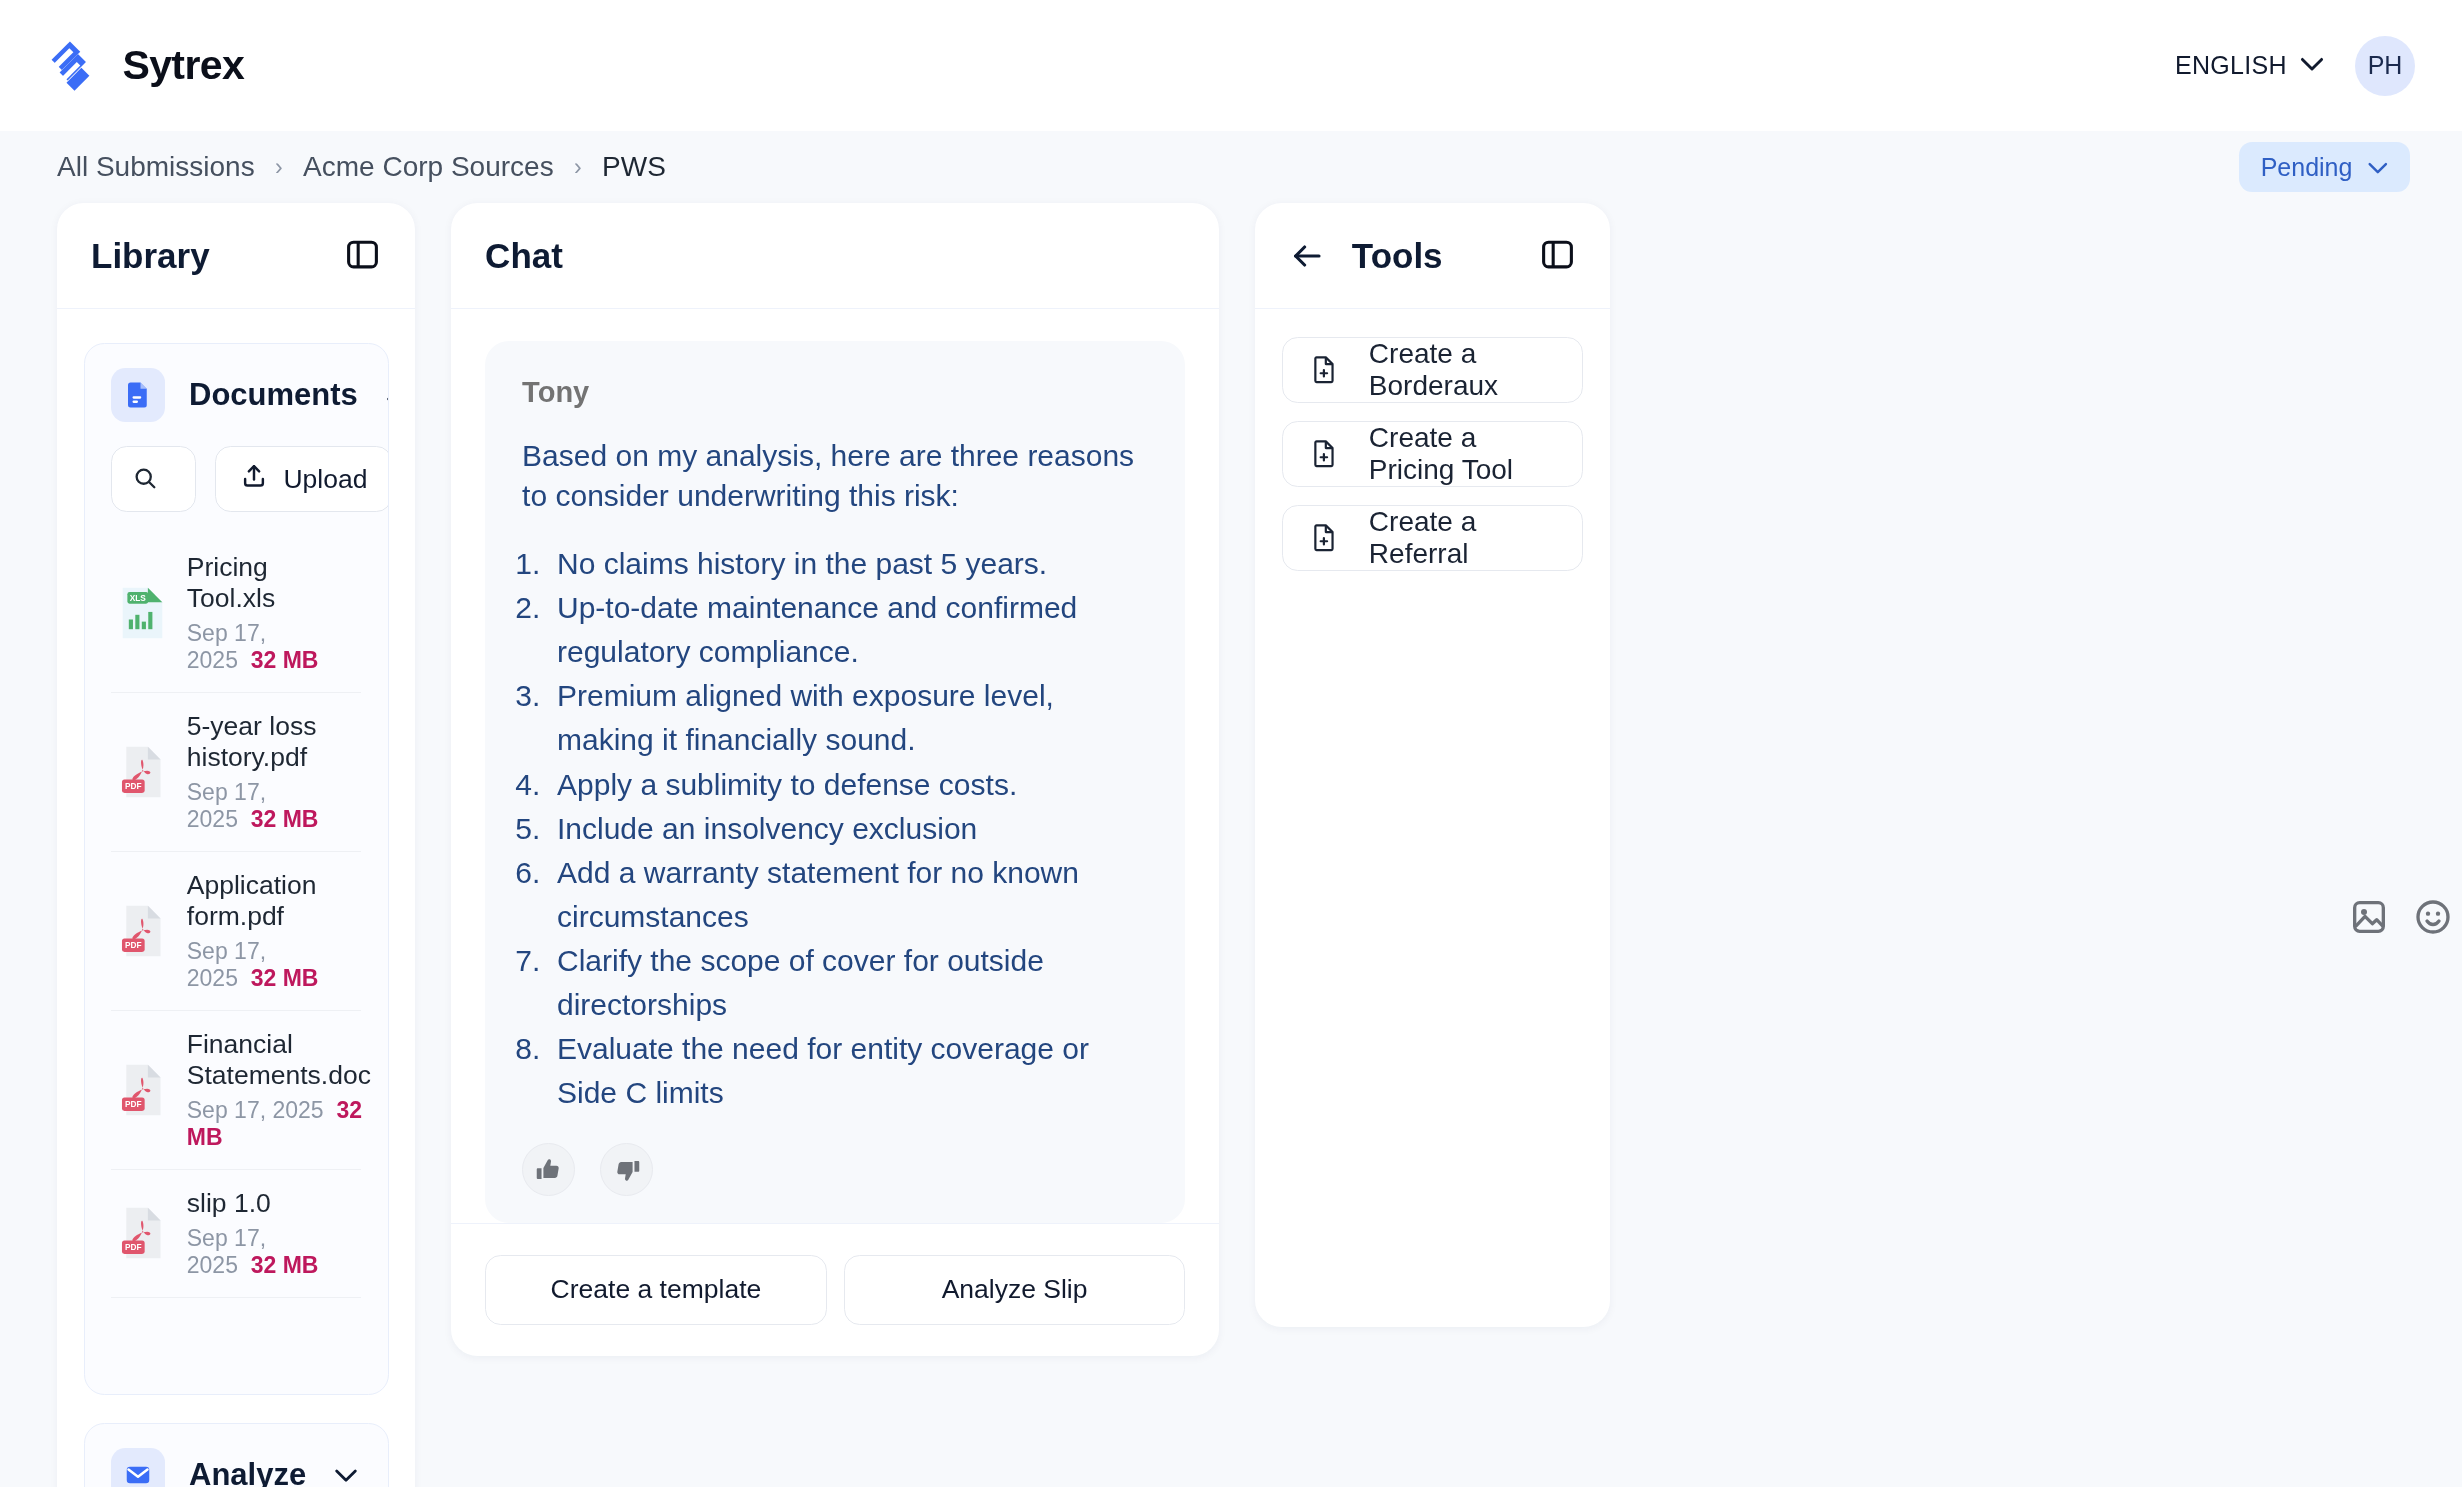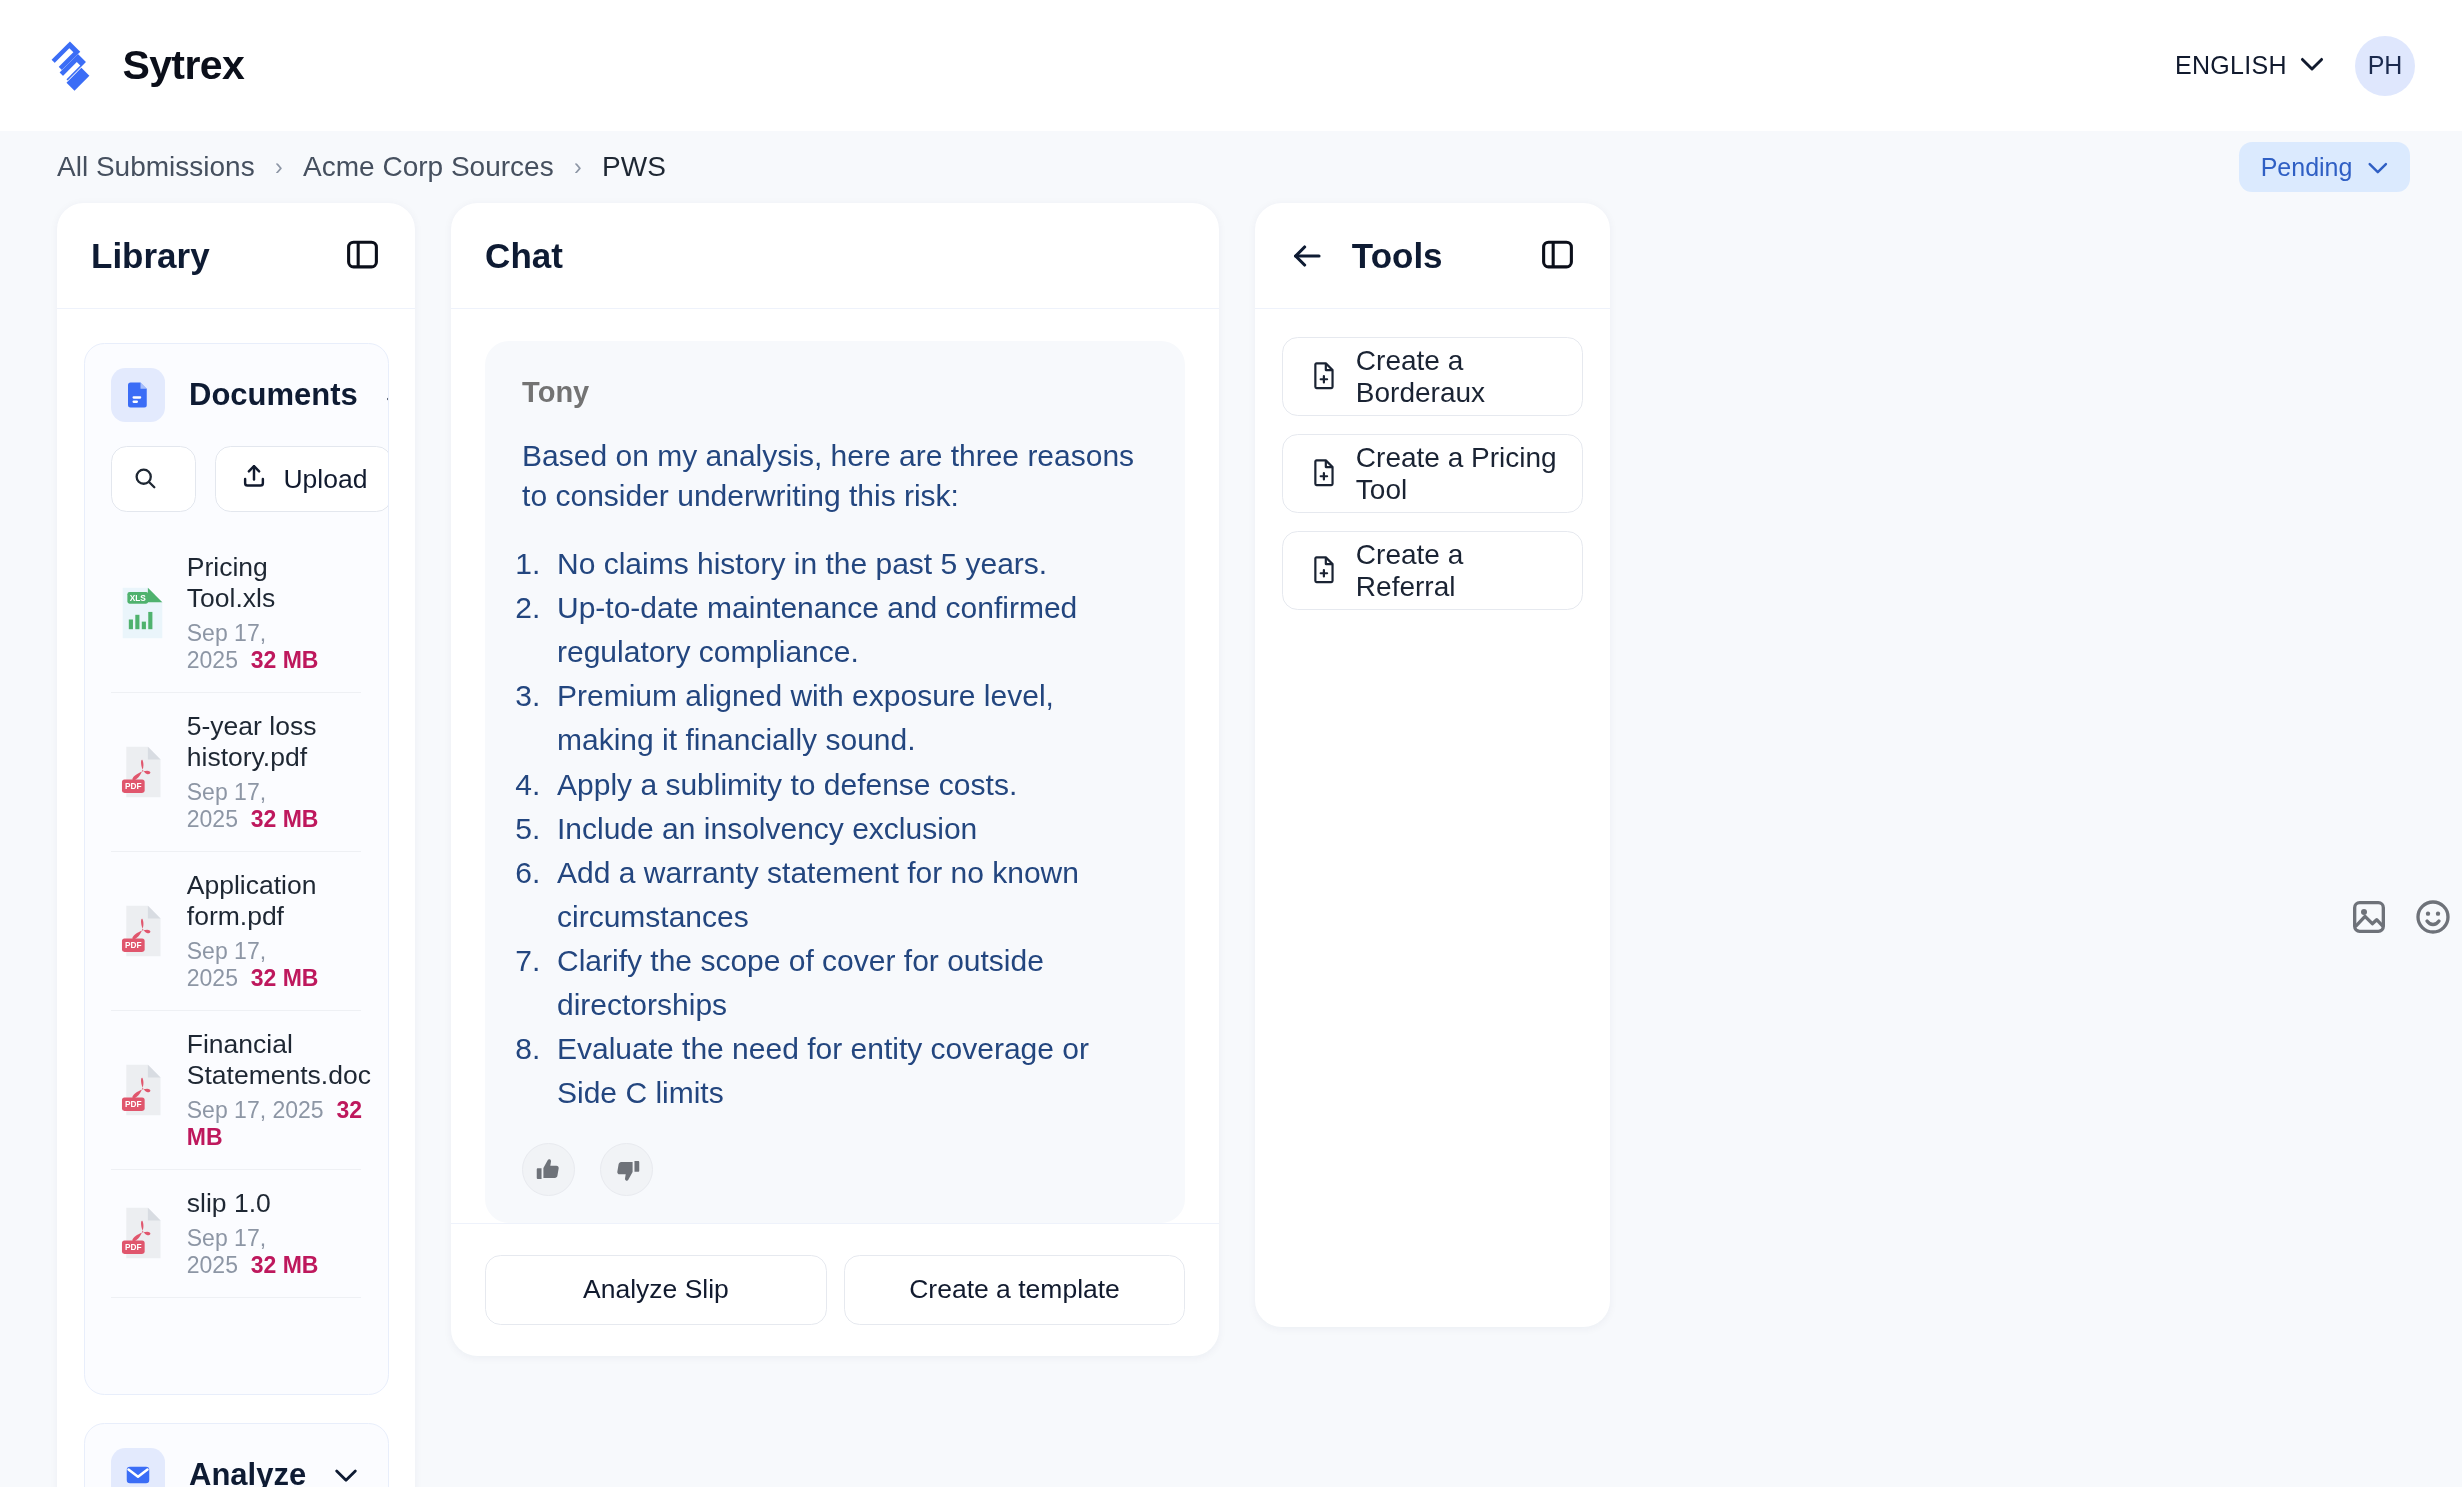--- a/index.html
+++ b/index.html
@@ -150,22 +150,22 @@
     width: 100%; border: none; outline: none; background: transparent;
     font-family: "Liberation Sans", sans-serif; font-size: 26.5px; color: #1e2733;
   }
   .comp-field input::placeholder { color: #9aa1ad; }
   .send-btn { width: 58px; height: 58px; flex: 0 0 auto; cursor: pointer; }
 
   
   .tools { width: 553px; min-height: 1124px; }
   .tools-body { padding: 28px 26.5px; display: flex; flex-direction: column; gap: 18px; }
   .tool-btn {
-    height: 79px; border: 1.8px solid #e6e9ef; border-radius: 15.6px; background: #fff;
-    display: flex; align-items: center; gap: 17px; padding: 0 25px; cursor: pointer;
+    height: 66px; border: 1.8px solid #e6e9ef; border-radius: 15.6px; background: #fff;
+    display: flex; align-items: center; gap: 30px; padding: 0 25px; cursor: pointer;
   }
   .tool-label { font-size: 28px; color: #1a2333; }
   .back-arrow { width: 36px; height: 36px; cursor: pointer; }
 
   
   .lower { display: flex; flex: 1 1 auto; }
 </style>
 </head>
 <body>
 
@@ -417,22 +417,22 @@
               <svg width="28" height="28" viewBox="0 0 24 24" fill="#6e7279">
                 <path d="M21.6 13.6h-3.2V4.2h3.2c.5 0 .9.4.9.9v7.6c0 .5-.4.9-.9.9z"></path>
                 <path d="M16.8 13.8 13 20.6c-.3.6-1 .9-1.6.6-.8-.3-1.2-1.1-1.1-1.9l.6-3.6H5.6c-1.2 0-2.1-1.1-1.9-2.3l1.1-6.3C5 5.9 5.9 5.1 7 5.1h9.8z"></path>
               </svg>
             </span>
           </div>
         </div>
       </div>
 
       <div class="chat-actions">
+        <div class="action-btn">Create a template</div>
         <div class="action-btn">Analyze Slip</div>
-        <div class="action-btn">Create a template</div>
       </div>
     </div>
 
     <div class="panel tools">
       <div class="panel-head">
         <div class="head-left">
           <span class="back-arrow">
             <svg width="36" height="36" viewBox="0 0 24 24" fill="none">
               <path d="M20 12H4.4" stroke="#0e1b33" stroke-width="2.1" stroke-linecap="round"></path>
               <path d="M10.4 6 L4.4 12 L10.4 18" stroke="#0e1b33" stroke-width="2.1" stroke-linecap="round" stroke-linejoin="round"></path>

